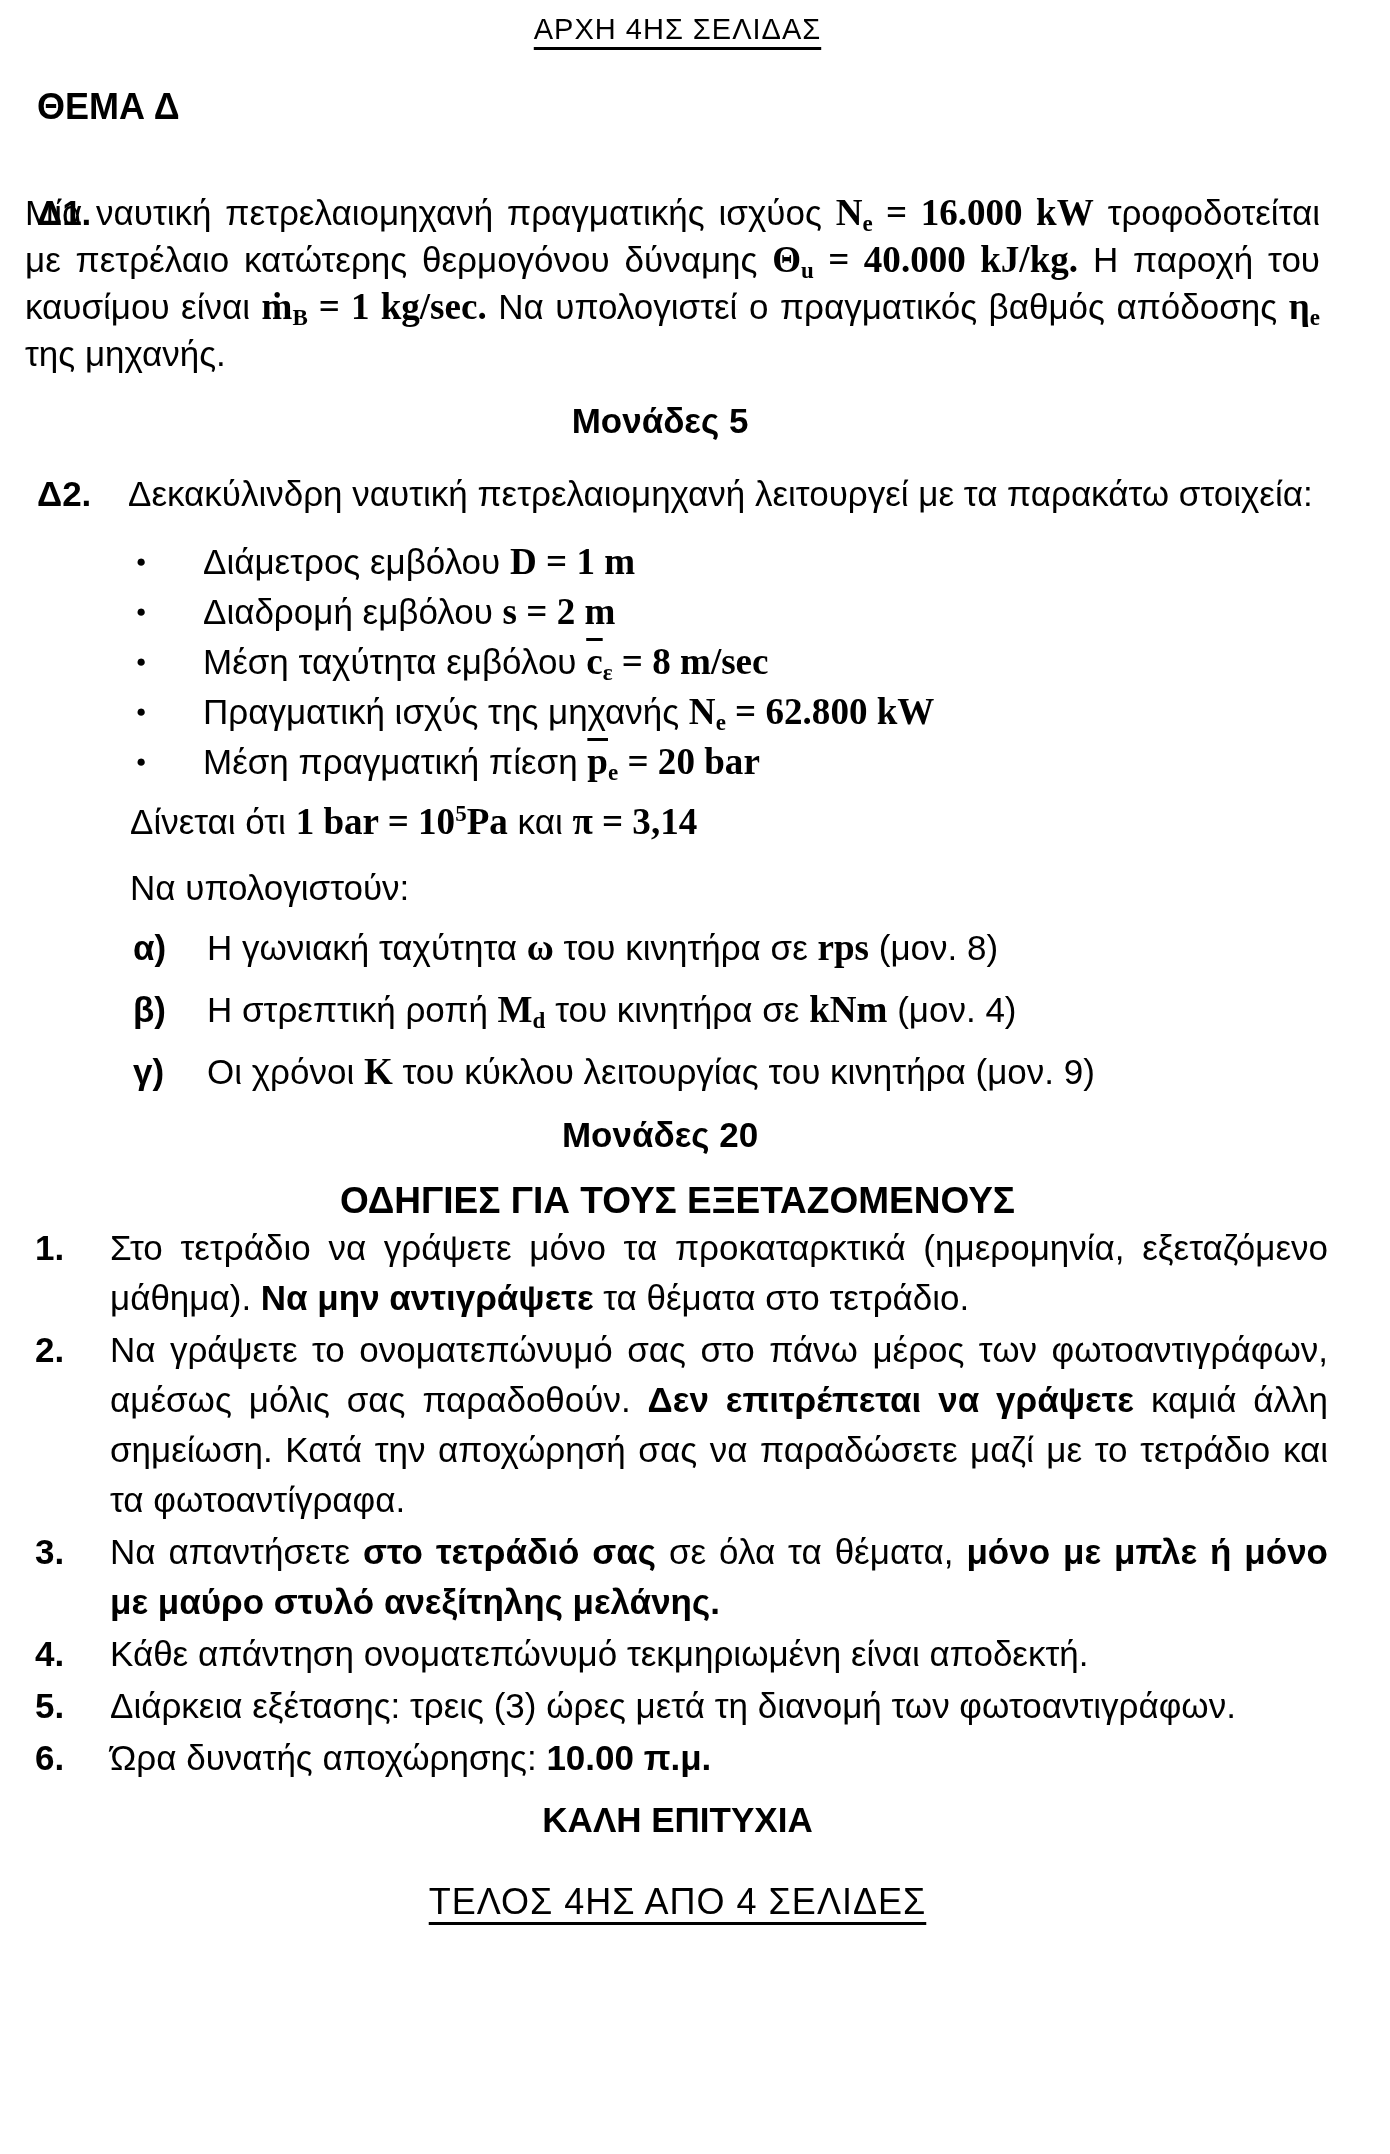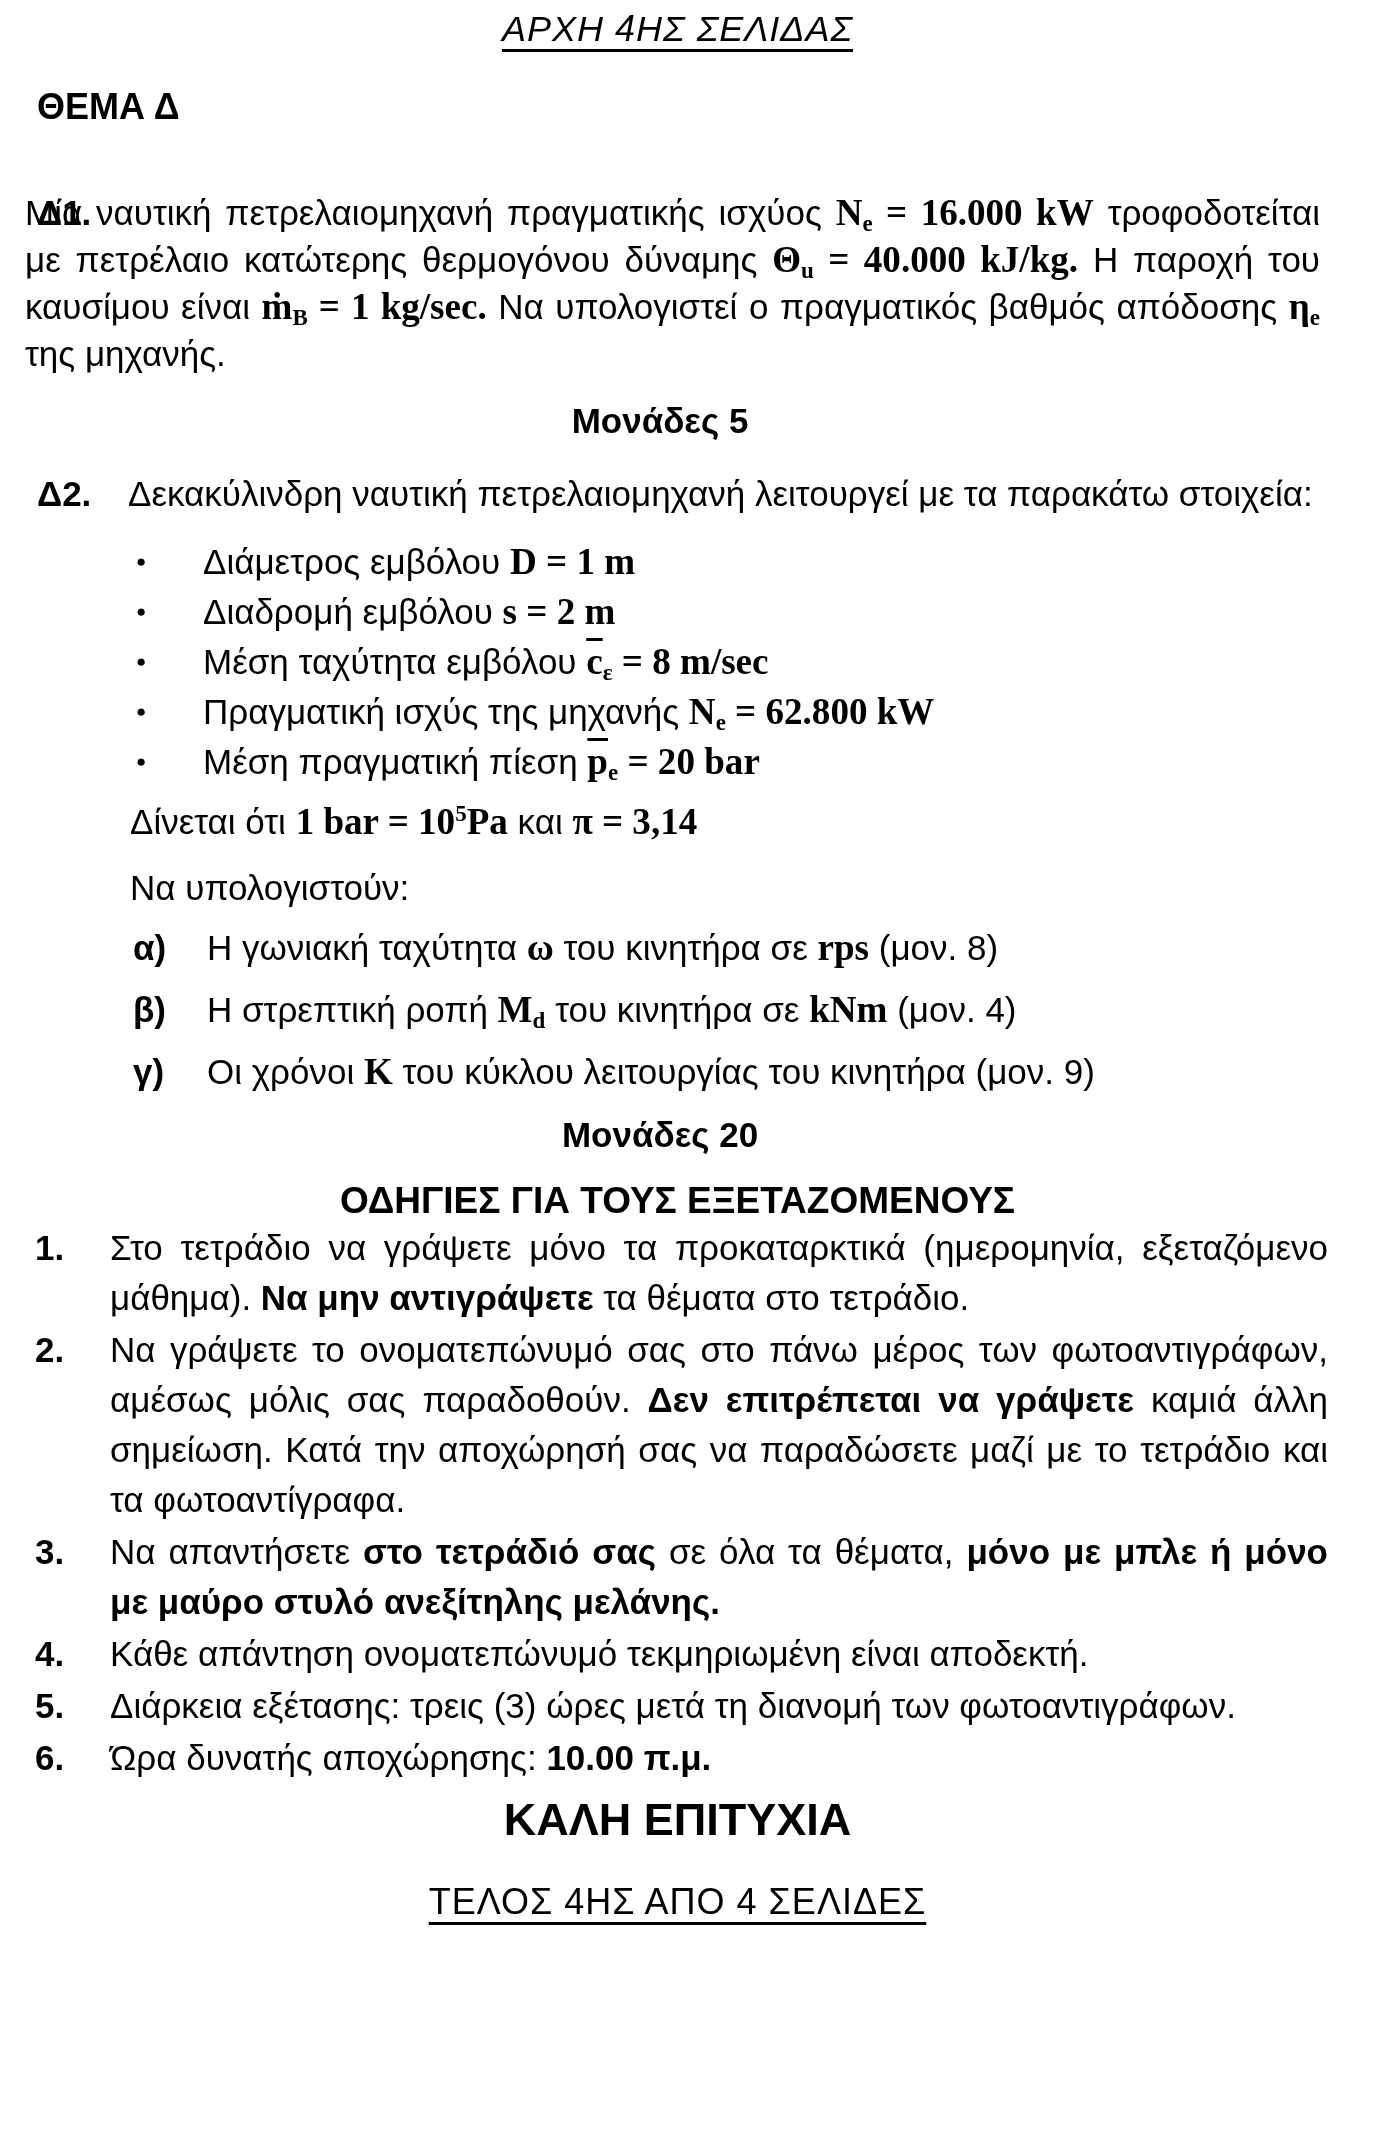--- a/index.html
+++ b/index.html
@@ -8,21 +8,21 @@
     width:1390px;height:2154px;
     margin:0 auto;
     background:#ffffff;
     color:#000;
     font-family:"Liberation Sans",sans-serif;
     font-size:35px;
     overflow:hidden;
   }
   .center{text-align:center;}
   .underlined{text-decoration:underline;text-decoration-thickness:3px;text-underline-offset:8px;}
-  .page-header{margin:7px 70px 0 35px;font-size:36px;line-height:44px;letter-spacing:1px;font-style:italic;}
+  .page-header{margin:7px 70px 0 35px;font-size:29px;line-height:44px;letter-spacing:1px;}
   .theme-title{margin:36px 0 0 37px;font-size:36px;line-height:40px;font-weight:700;}
   .problem{position:relative;margin-right:70px;padding-left:128px;}
   .problem-label{position:absolute;left:37px;top:0;font-weight:700;line-height:47px;}
   .ptext{margin:0;line-height:47px;text-align:justify;}
   .d1{margin-top:62px;padding-left:25px;}
   .d2{margin-top:26px;}
   .points{margin:20px 70px 0 0;text-align:center;font-weight:700;line-height:47px;}
   .points-20{margin-top:16px;}
   .bullets{list-style:none;margin:21px 70px 0 128px;padding:0;}
   .bullets li{position:relative;padding-left:75px;line-height:47px;margin:3px 0;}
@@ -30,21 +30,21 @@
   .given{margin:13px 70px 0 130px;line-height:47px;}
   .calc-heading{margin:19px 70px 0 130px;line-height:47px;}
   .subq{position:relative;margin:13px 70px 15px 133px;padding-left:74px;line-height:47px;}
   .subq-label{position:absolute;left:0;top:0;font-weight:700;line-height:47px;}
   .subq-text{margin:0;line-height:47px;}
   .instructions-heading{margin:21px 70px 0 35px;font-size:37px;line-height:44px;font-weight:700;}
   .instr{position:relative;margin:0 62px 2px 35px;padding-left:75px;}
   .instr:first-of-type{margin-top:6px;}
   .instr-num{position:absolute;left:0;top:0;font-weight:700;line-height:50px;}
   .instr-text{margin:0;line-height:50px;text-align:justify;}
-  .closing{margin:0 70px 0 35px;font-weight:700;line-height:44px;font-size:45px;}
+  .closing{margin:0 70px 0 35px;font-weight:700;line-height:44px;font-size:35px;}
   .closing.first{margin-top:15px;}
   .page-footer{margin:38px 70px 0 35px;font-size:36px;line-height:44px;letter-spacing:1px;}
   
   .m{font-family:"Liberation Serif","DejaVu Serif",serif;font-weight:700;font-size:1.06em;}
   .b{font-weight:700;}
   .bar{text-decoration:overline;text-decoration-thickness:2.5px;}
   sub{font-size:.62em;vertical-align:-0.25em;line-height:0;}
   sup{font-size:.62em;vertical-align:.55em;line-height:0;}
 </style>
 </head>

